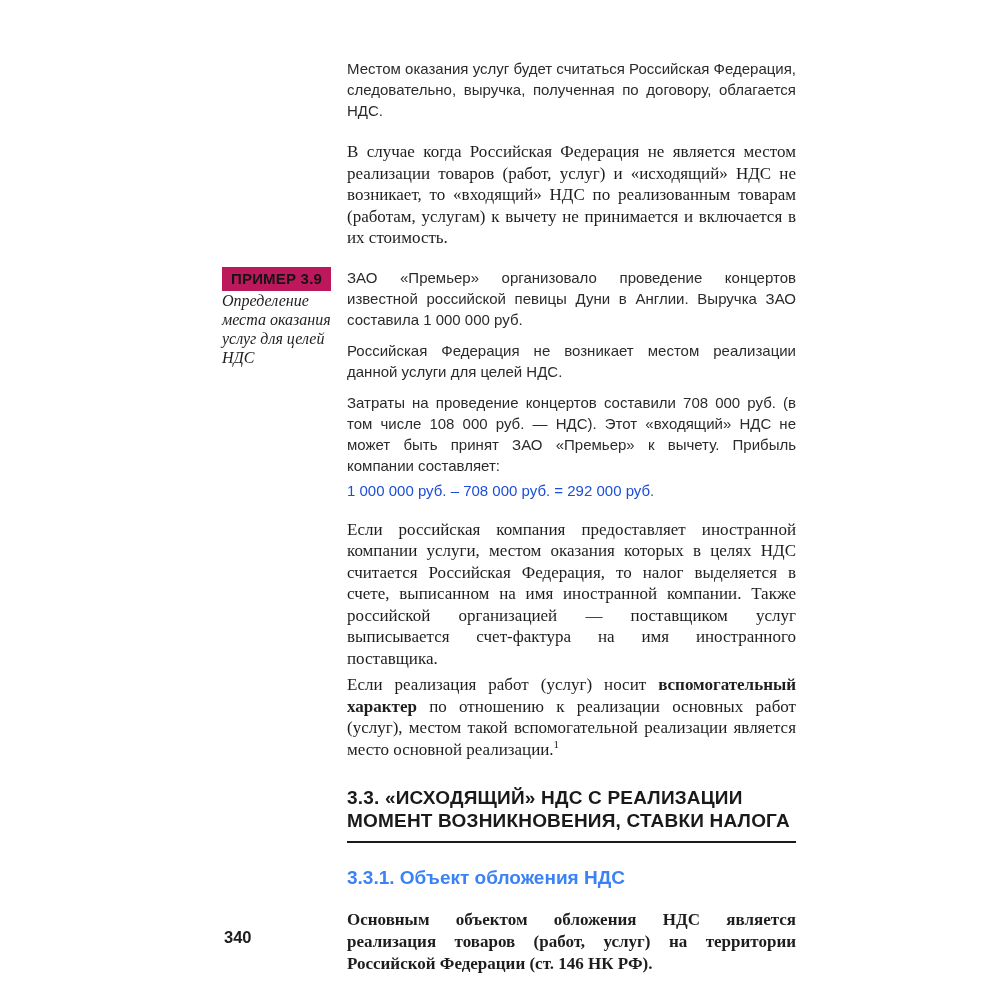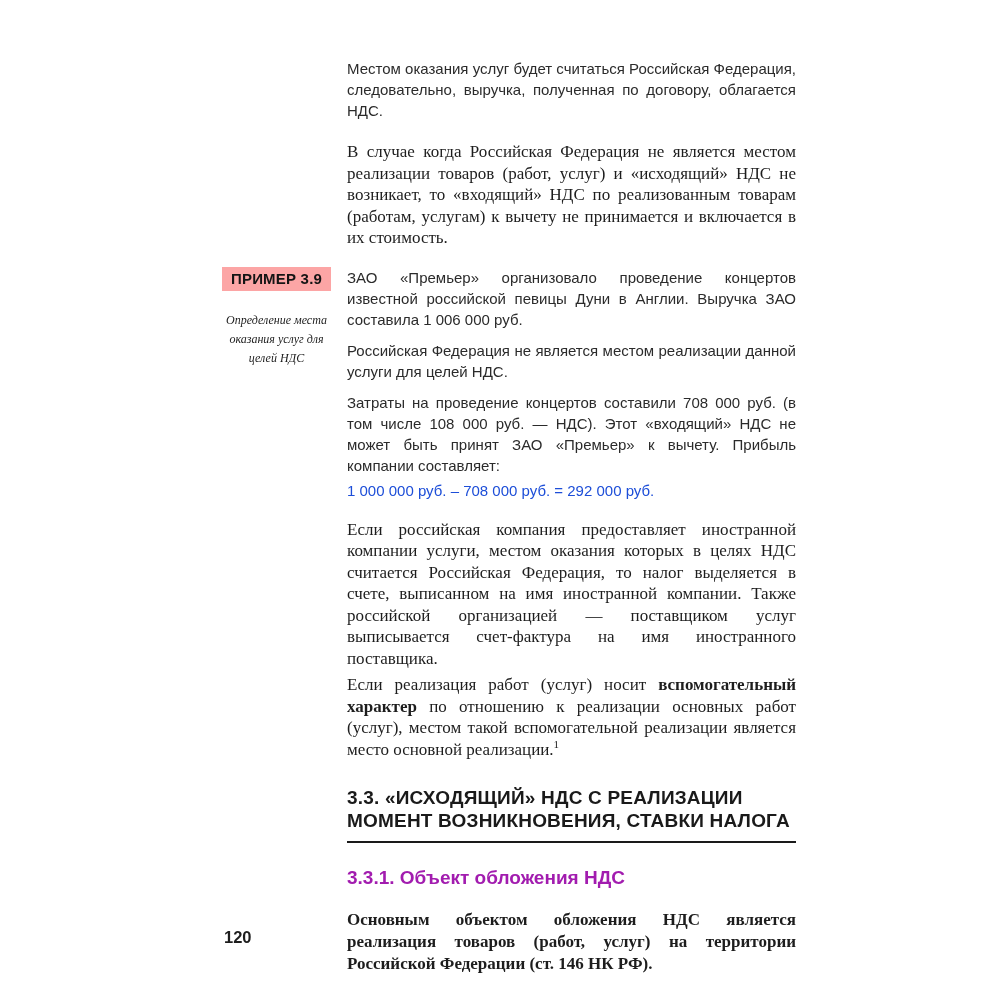--- a/index.html
+++ b/index.html
@@ -54,37 +54,37 @@
     position: relative;
     margin-bottom: 18px;
   }
   .example-sidebar {
     position: absolute;
     left: -125px;
     top: 0;
     width: 109px;
   }
   .example-label-box {
-    background: #fca5a5;
+    background: #be185d;
     text-align: center;
     padding: 3px 0 4px 0;
     font-family: "Liberation Sans", "DejaVu Sans", sans-serif;
     font-weight: bold;
     font-size: 15px;
     color: #141414;
     letter-spacing: 0.2px;
   }
   .example-caption {
-    margin-top: 20px;
+    margin-top: 0;
     font-family: "Liberation Serif", "DejaVu Serif", serif;
     font-style: italic;
-    font-size: 12px;
+    font-size: 16px;
     line-height: 19px;
     color: #1d1d1d;
-    text-align: center;
+    text-align: left;
   }
   .example-para { margin-bottom: 10px; }
   .example-formula {
     font-family: "Liberation Sans", "DejaVu Sans", sans-serif;
     font-size: 15px;
     line-height: 21px;
     color: #1d4ed8;
     margin-top: 4px;
   }
 
@@ -102,21 +102,21 @@
     height: 0;
     border: none;
     border-top: 2px solid #1a1a1a;
     margin: 9px 0 0 0;
   }
   .subsection-heading {
     font-family: "Liberation Sans", "DejaVu Sans", sans-serif;
     font-weight: bold;
     font-size: 19px;
     line-height: 22px;
-    color: #a21caf;
+    color: #3b82f6;
     margin: 24px 0 20px 0;
   }
   .lead-bold {
     font-weight: bold;
     line-height: 22px;
   }
   sup.ref {
     font-size: 11px;
     line-height: 0;
   }
@@ -142,23 +142,23 @@
     <p class="t-sans mb-intro">Местом оказания услуг будет считаться Российская Федерация, следовательно, выручка, полученная по договору, облагается НДС.</p>
 
     <p class="t-serif mb-para">В случае когда Российская Федерация не является местом реализации товаров (работ, услуг) и «исходящий» НДС не возникает, то «входящий» НДС по реализованным товарам (работам, услугам) к вычету не принимается и включается в их стоимость.</p>
 
     <div class="example-block">
       <div class="example-sidebar">
         <div class="example-label-box">ПРИМЕР 3.9</div>
         <div class="example-caption">Определение места оказания услуг для целей НДС</div>
       </div>
 
-      <p class="t-sans example-para">ЗАО «Премьер» организовало проведение концертов известной российской певицы Дуни в Англии. Выручка ЗАО составила 1 006 000 руб.</p>
+      <p class="t-sans example-para">ЗАО «Премьер» организовало проведение концертов известной российской певицы Дуни в Англии. Выручка ЗАО составила 1 000 000 руб.</p>
 
-      <p class="t-sans example-para">Российская Федерация не является местом реализации данной услуги для целей НДС.</p>
+      <p class="t-sans example-para">Российская Федерация не возникает местом реализации данной услуги для целей НДС.</p>
 
       <p class="t-sans">Затраты на проведение концертов составили 708 000 руб. (в том числе 108 000 руб. — НДС). Этот «входящий» НДС не может быть принят ЗАО «Премьер» к вычету. Прибыль компании составляет:</p>
 
       <div class="example-formula">1 000 000 руб. – 708 000 руб. = 292 000 руб.</div>
     </div>
 
     <p class="t-serif para-invoice">Если российская компания предоставляет иностранной компании услуги, местом оказания которых в целях НДС считается Российская Федерация, то налог выделяется в счете, выписанном на имя иностранной компании. Также российской организацией — поставщиком услуг выписывается счет-фактура на имя иностранного поставщика.</p>
 
     <p class="t-serif para-aux"><span>Если реализация работ (услуг) носит </span><span class="bold-inline">вспомогательный характер</span><span> по отношению к реализации основных работ (услуг), местом такой вспомогательной реализации является место основной реализации.</span><sup class="ref">1</sup></p>
 
@@ -167,15 +167,15 @@
       <div>МОМЕНТ ВОЗНИКНОВЕНИЯ, СТАВКИ НАЛОГА</div>
     </div>
     <hr class="section-rule">
 
     <div class="subsection-heading">3.3.1. Объект обложения НДС</div>
 
     <p class="t-serif lead-bold">Основным объектом обложения НДС является реализация товаров (работ, услуг) на территории Российской Федерации (ст. 146 НК РФ).</p>
 
   </div>
 
-  <div class="page-number">120</div>
+  <div class="page-number">340</div>
 
 </div>
 
 </body></html>

